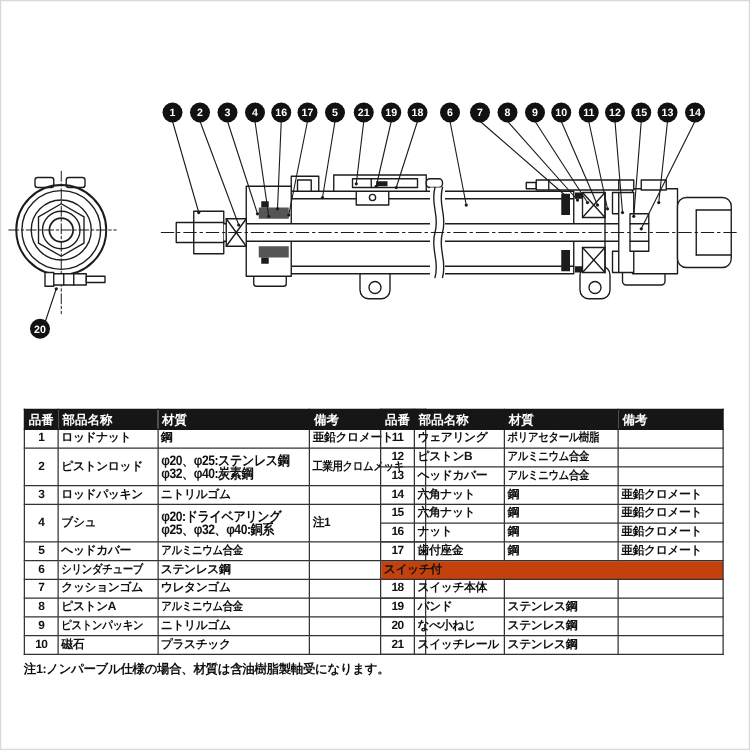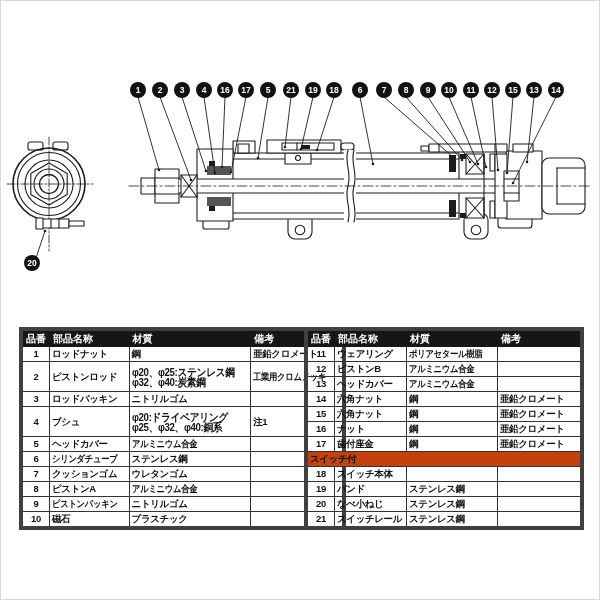--- a/index.html
+++ b/index.html
@@ -3,21 +3,21 @@
 <meta charset="utf-8">
 <style>
   html,body{margin:0;padding:0;background:#fff;}
   body{width:600px;height:600px;font-family:"Liberation Sans","DejaVu Sans",sans-serif;}
   .page{position:relative;width:598px;height:598px;border:1px solid #d9d9d9;background:#fff;overflow:hidden;}
   #diagram{position:absolute;left:0;top:0;}
   .note-top{position:absolute;left:8px;top:301px;font-size:11px;font-weight:700;color:#111;letter-spacing:-0.3px;white-space:nowrap;}
   .tbl-wrap{position:absolute;top:326px;}
   .tbl-left{left:18px;}
   .tbl-right{left:303px;}
-  table{border-collapse:collapse;table-layout:fixed;color:#111;border:4px solid #404040;}
+  table{border-collapse:collapse;table-layout:fixed;color:#111;border:1px solid #404040;}
   th{background:#161616;color:#fff;font-size:10px;font-weight:700;text-align:left;padding:0 3px;height:15px;border:1px solid #161616;white-space:nowrap;overflow:hidden;}
   th + th{border-left:1px solid #fff;}
   td{border:1px solid #333;padding:0 2px;height:14px;font-size:9.5px;font-weight:600;vertical-align:middle;white-space:nowrap;overflow:hidden;letter-spacing:-0.4px;line-height:1.05;}
   tr.tall td{height:29px;}
   td.num{text-align:center;padding:0 1px;}
   td.section{background:#c2410c;font-weight:700;}
   .squeeze{display:inline-block;transform:scaleX(0.88);transform-origin:0 50%;white-space:nowrap;}
   .mline{font-size:11px;line-height:10px;white-space:nowrap;}
   .note-bottom{position:absolute;left:18px;top:527px;font-size:10px;font-weight:700;color:#111;letter-spacing:-0.3px;white-space:nowrap;}
 </style>
@@ -462,14 +462,15 @@
           <tr>
             <td class="num">21</td>
             <td>スイッチレール</td>
             <td>ステンレス鋼</td>
             <td></td>
           </tr>
         </tbody>
     </table>
   </div>
 
+  <div class="note-bottom">注1:ノンパーブル仕様の場合、材質は含油樹脂製軸受になります。</div>
 
 </div>
 
 </body></html>

